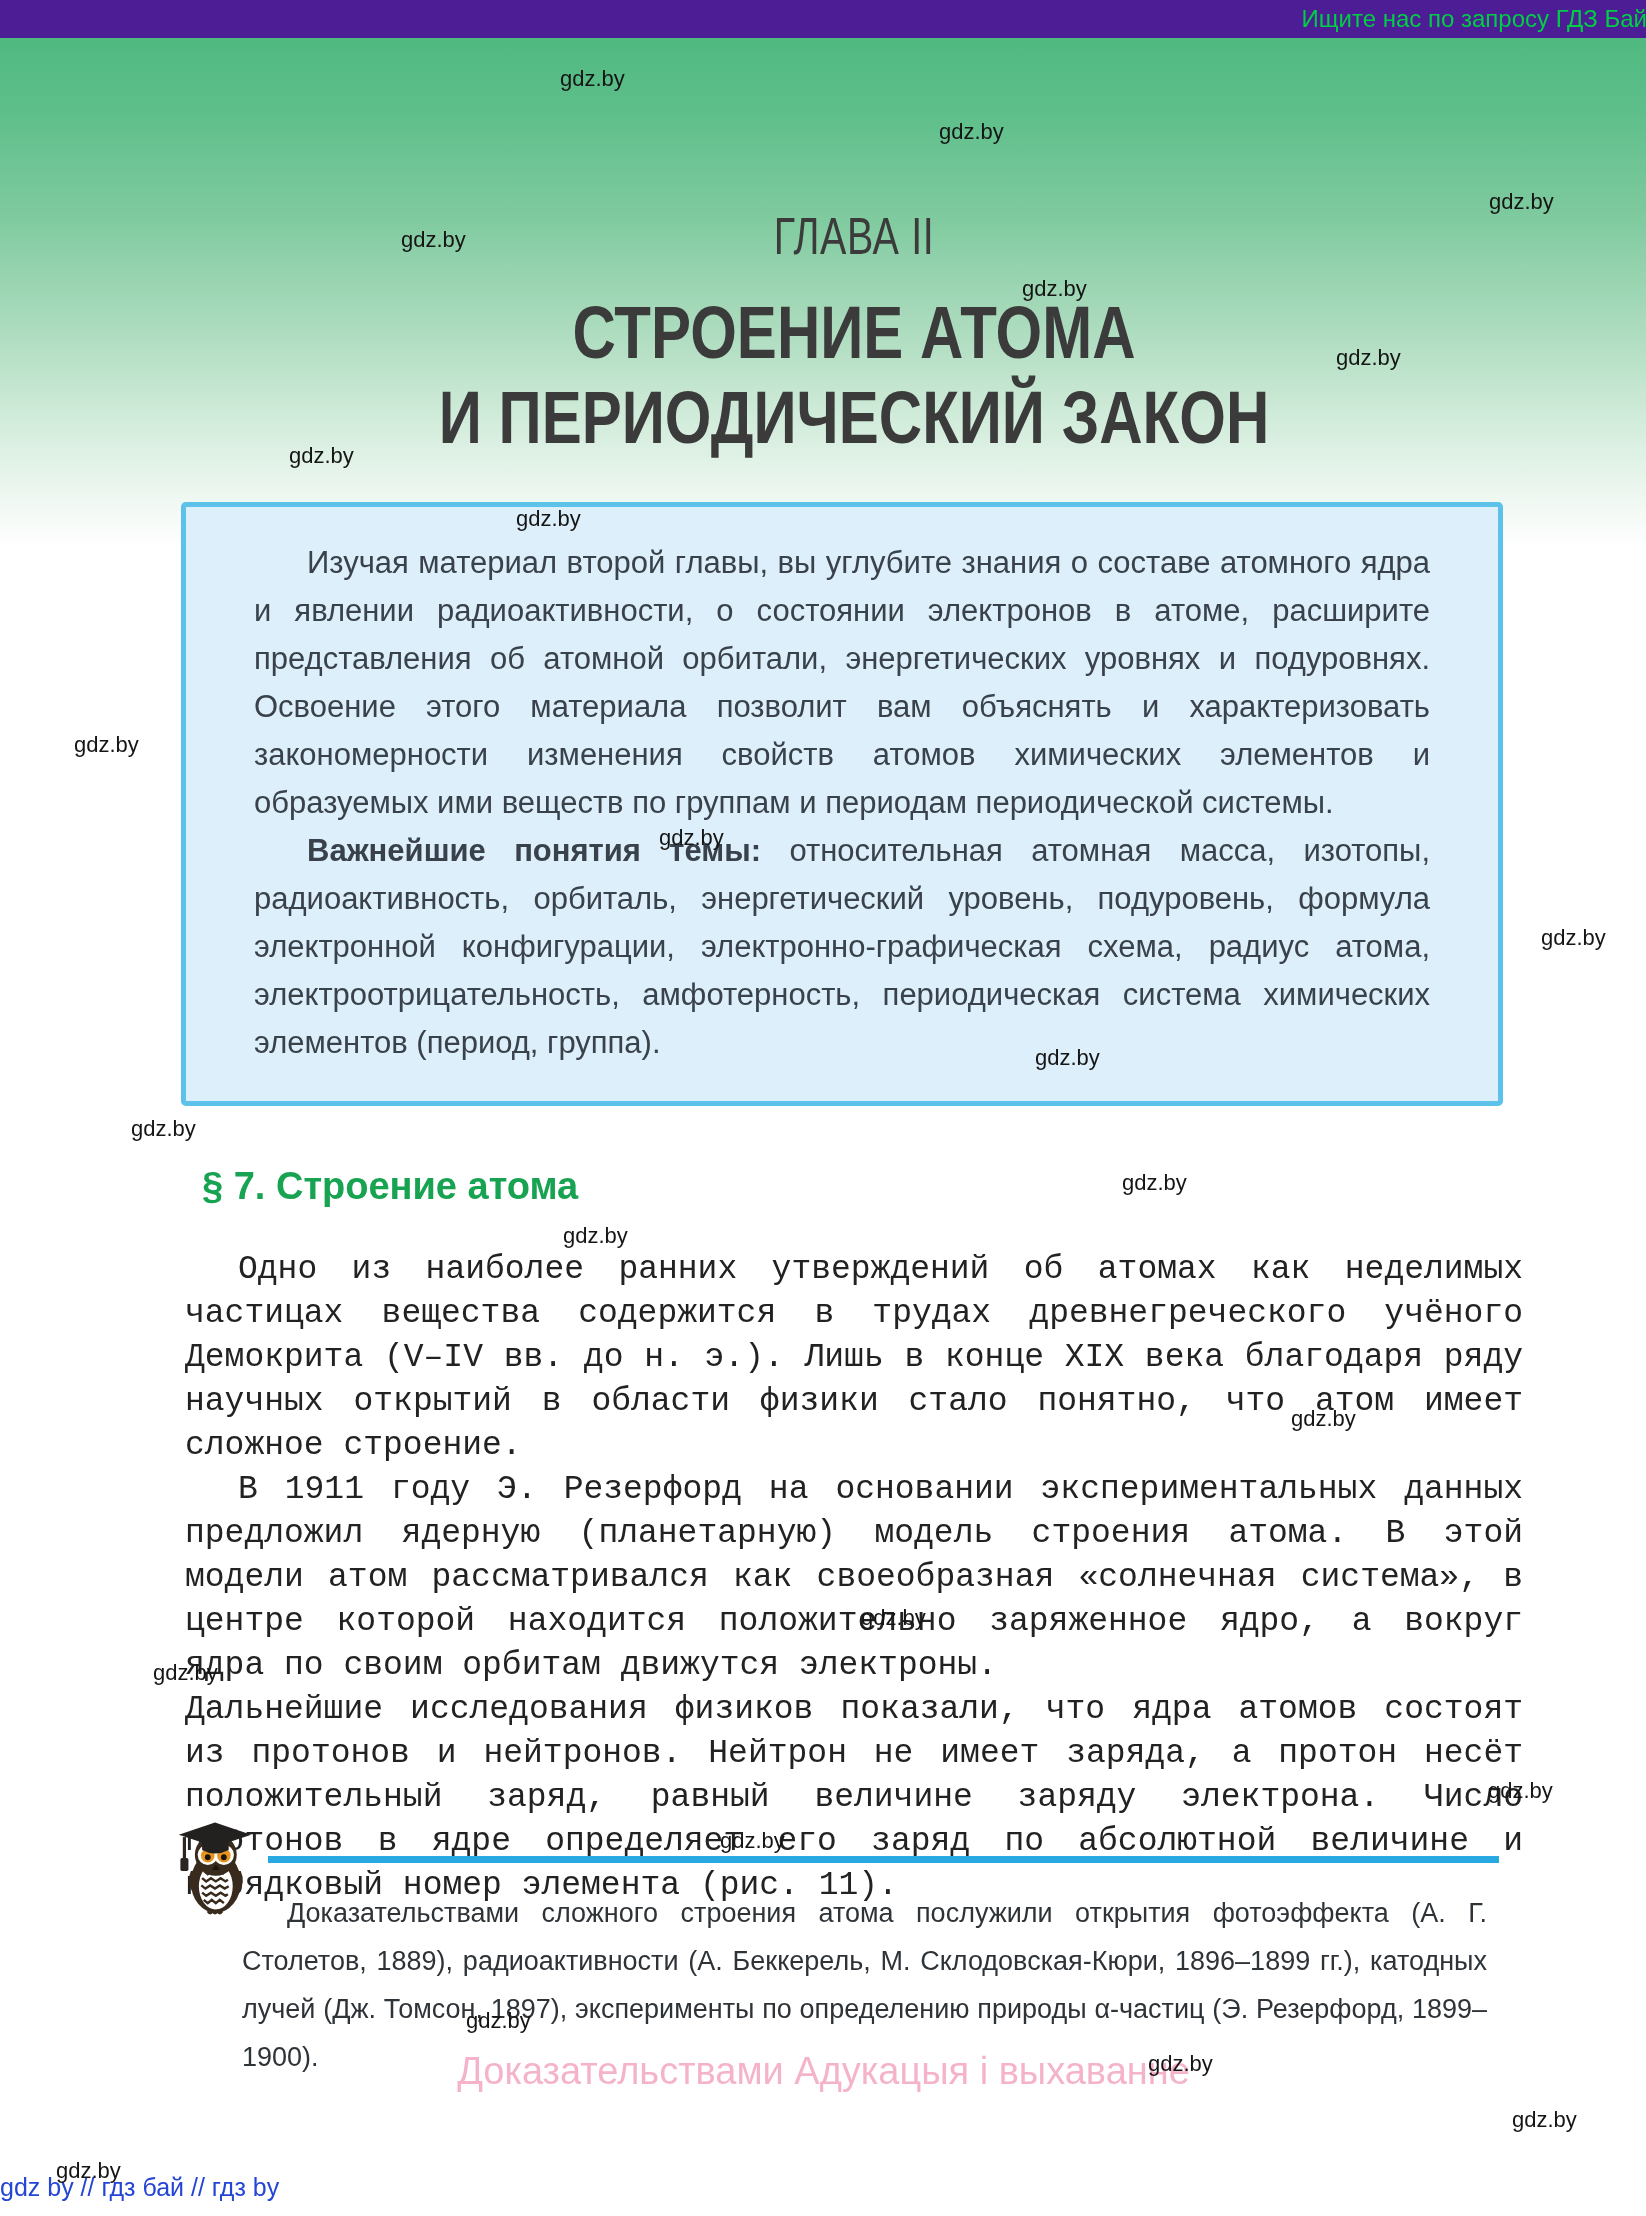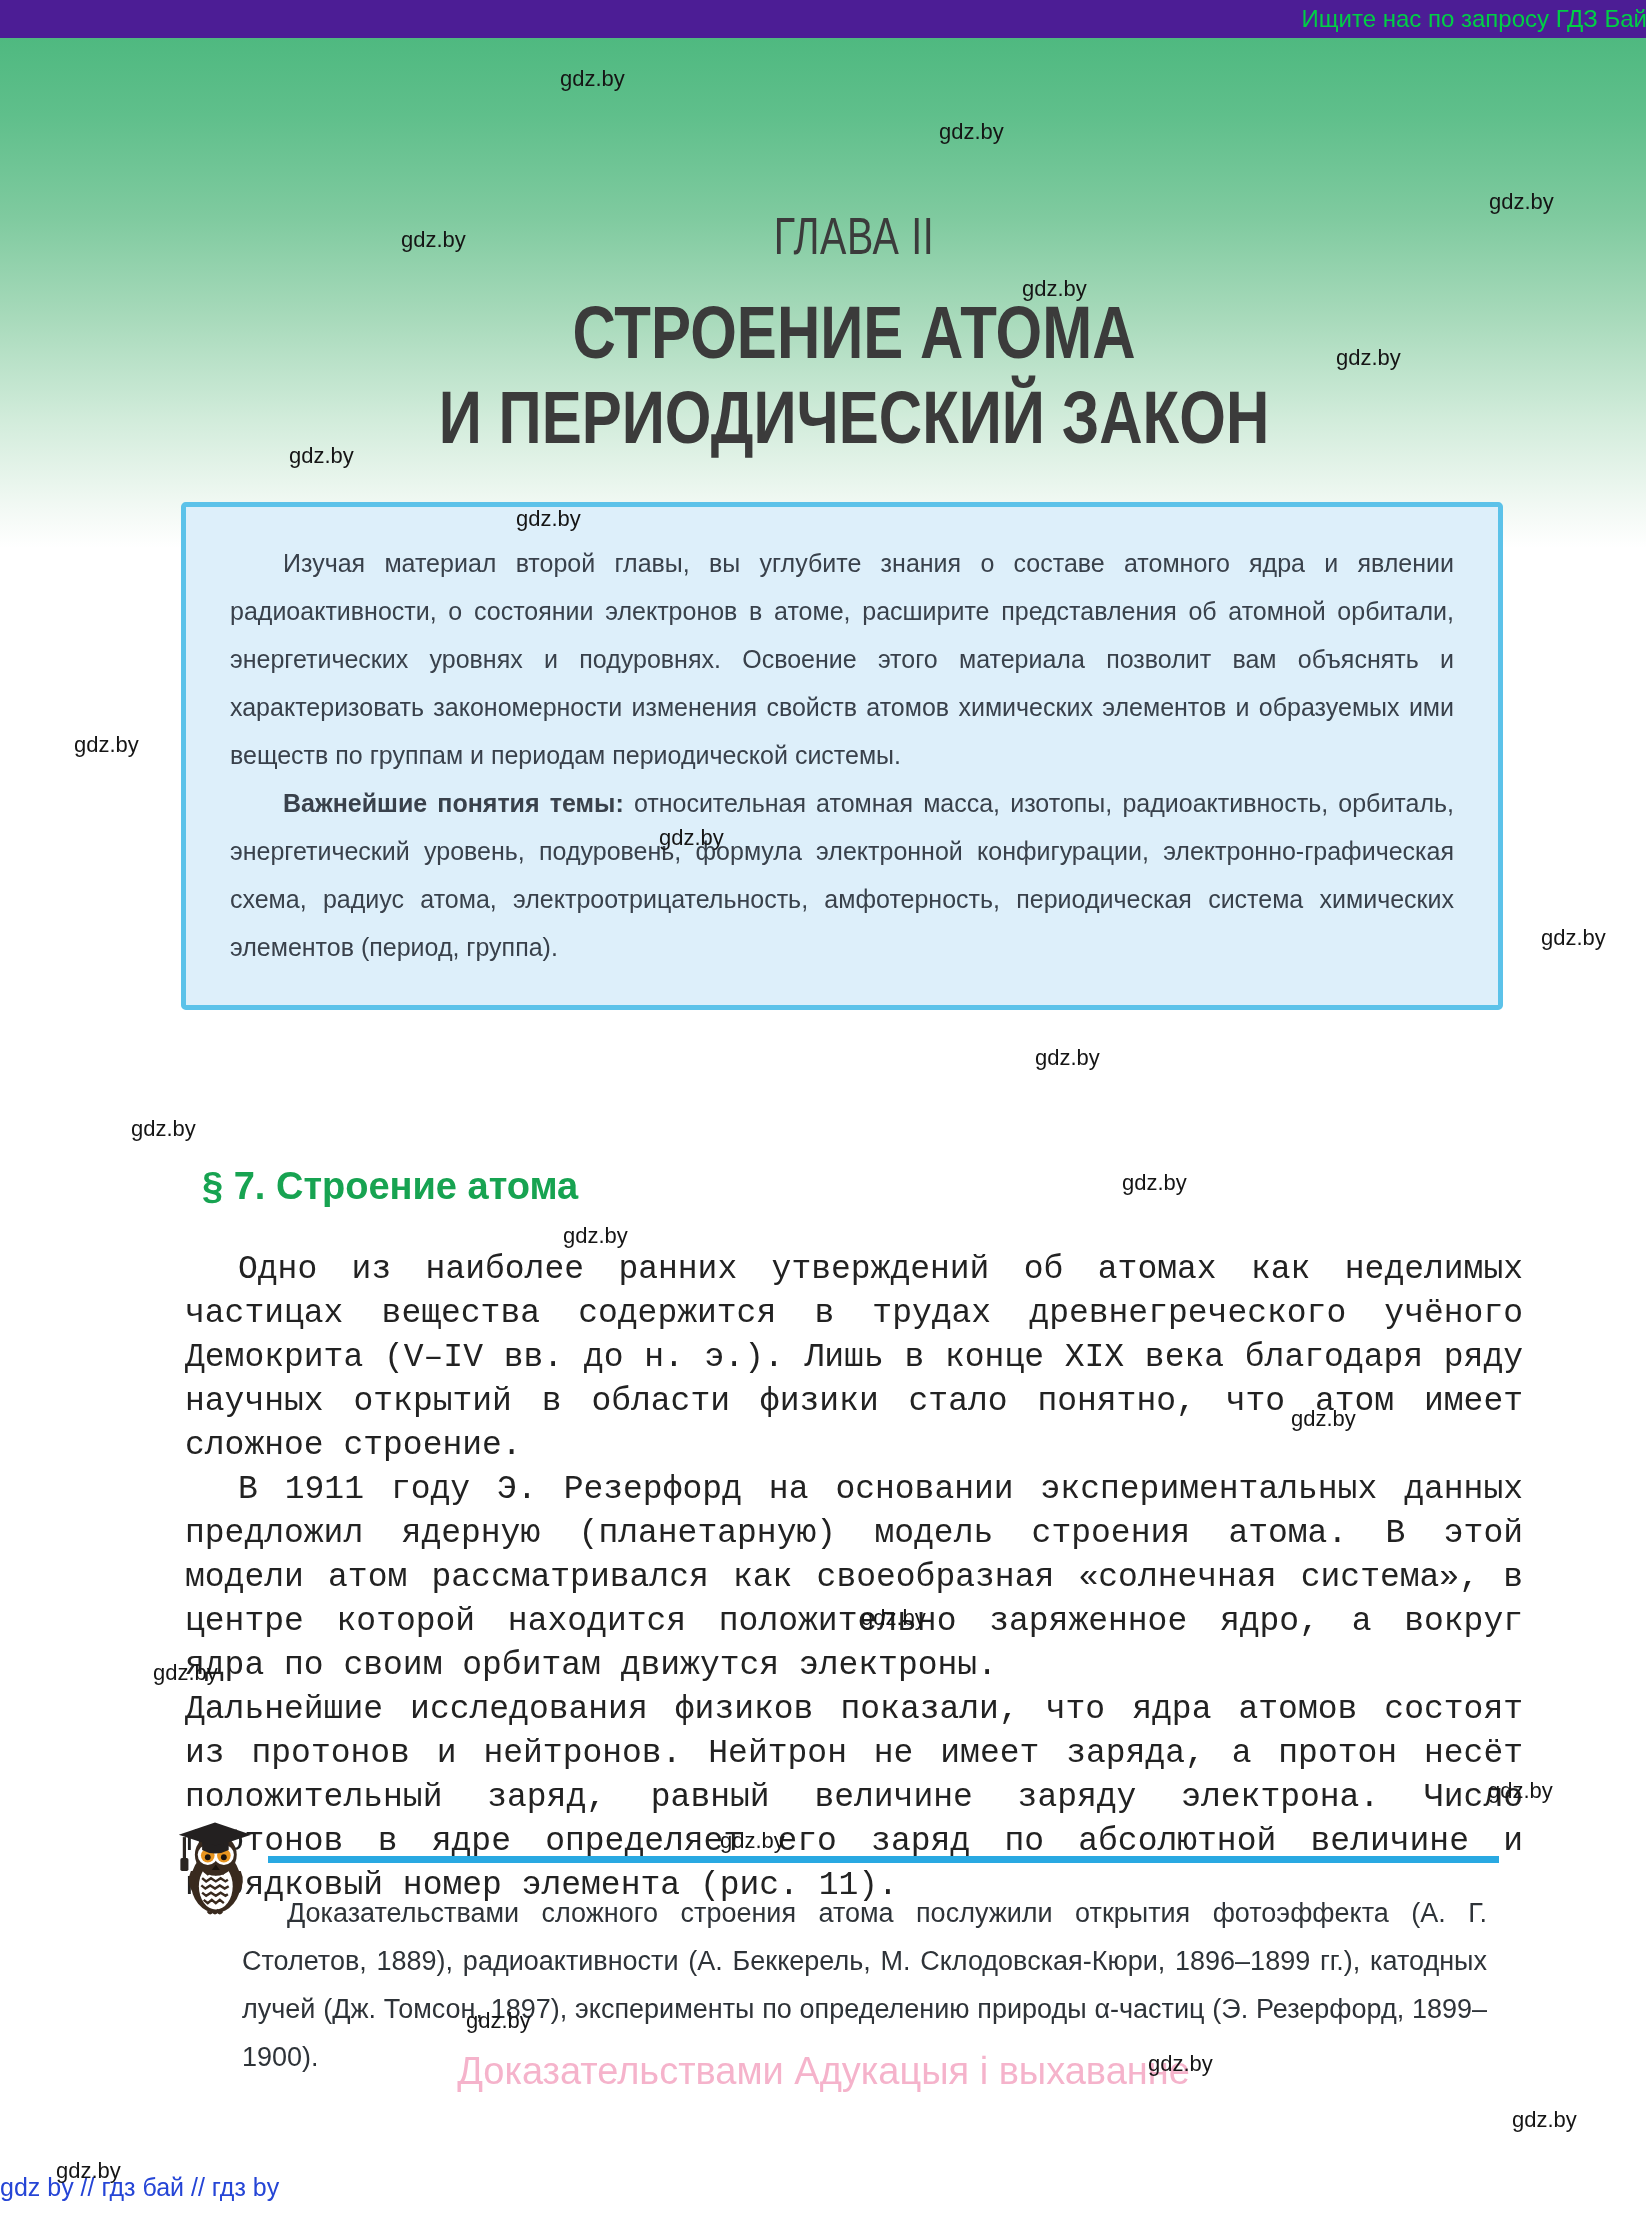--- a/index.html
+++ b/index.html
@@ -19,21 +19,21 @@
   }
 
   .chapter { position:absolute; left:185px; top:206px; width:1338px; text-align:center; color:#3b3b3b; z-index:2; }
   .chapter-label { font-size:52px; font-weight:400; letter-spacing:0.8px; transform:scaleX(0.76); transform-origin:50% 50%; margin-bottom:24px; white-space:nowrap; }
   .chapter-title { font-size:75px; font-weight:700; line-height:85px; transform:scaleX(0.80); transform-origin:50% 50%; white-space:nowrap; }
 
   
   .intro-box {
     position:absolute; left:181px; top:502px; width:1322px; box-sizing:border-box; z-index:2;
     background:#ddeffa; border:5.6px solid #5cc2e9; border-radius:4.8px;
-    padding:32px 44px 34px; font-size:25px; line-height:48px; color:#39414b; text-align:justify;
+    padding:32px 68px 34px; font-size:31px; line-height:48px; color:#39414b; text-align:justify;
   }
   .intro-box p { margin:0; text-indent:53px; }
   .intro-box .terms-label { font-weight:700; }
 
   
   .section-title {
     position:absolute; left:185px; top:1148px; width:1338px; margin:17px; text-align:left;
     font-size:38px; font-weight:700; color:#17a351; z-index:2;
   }
 

